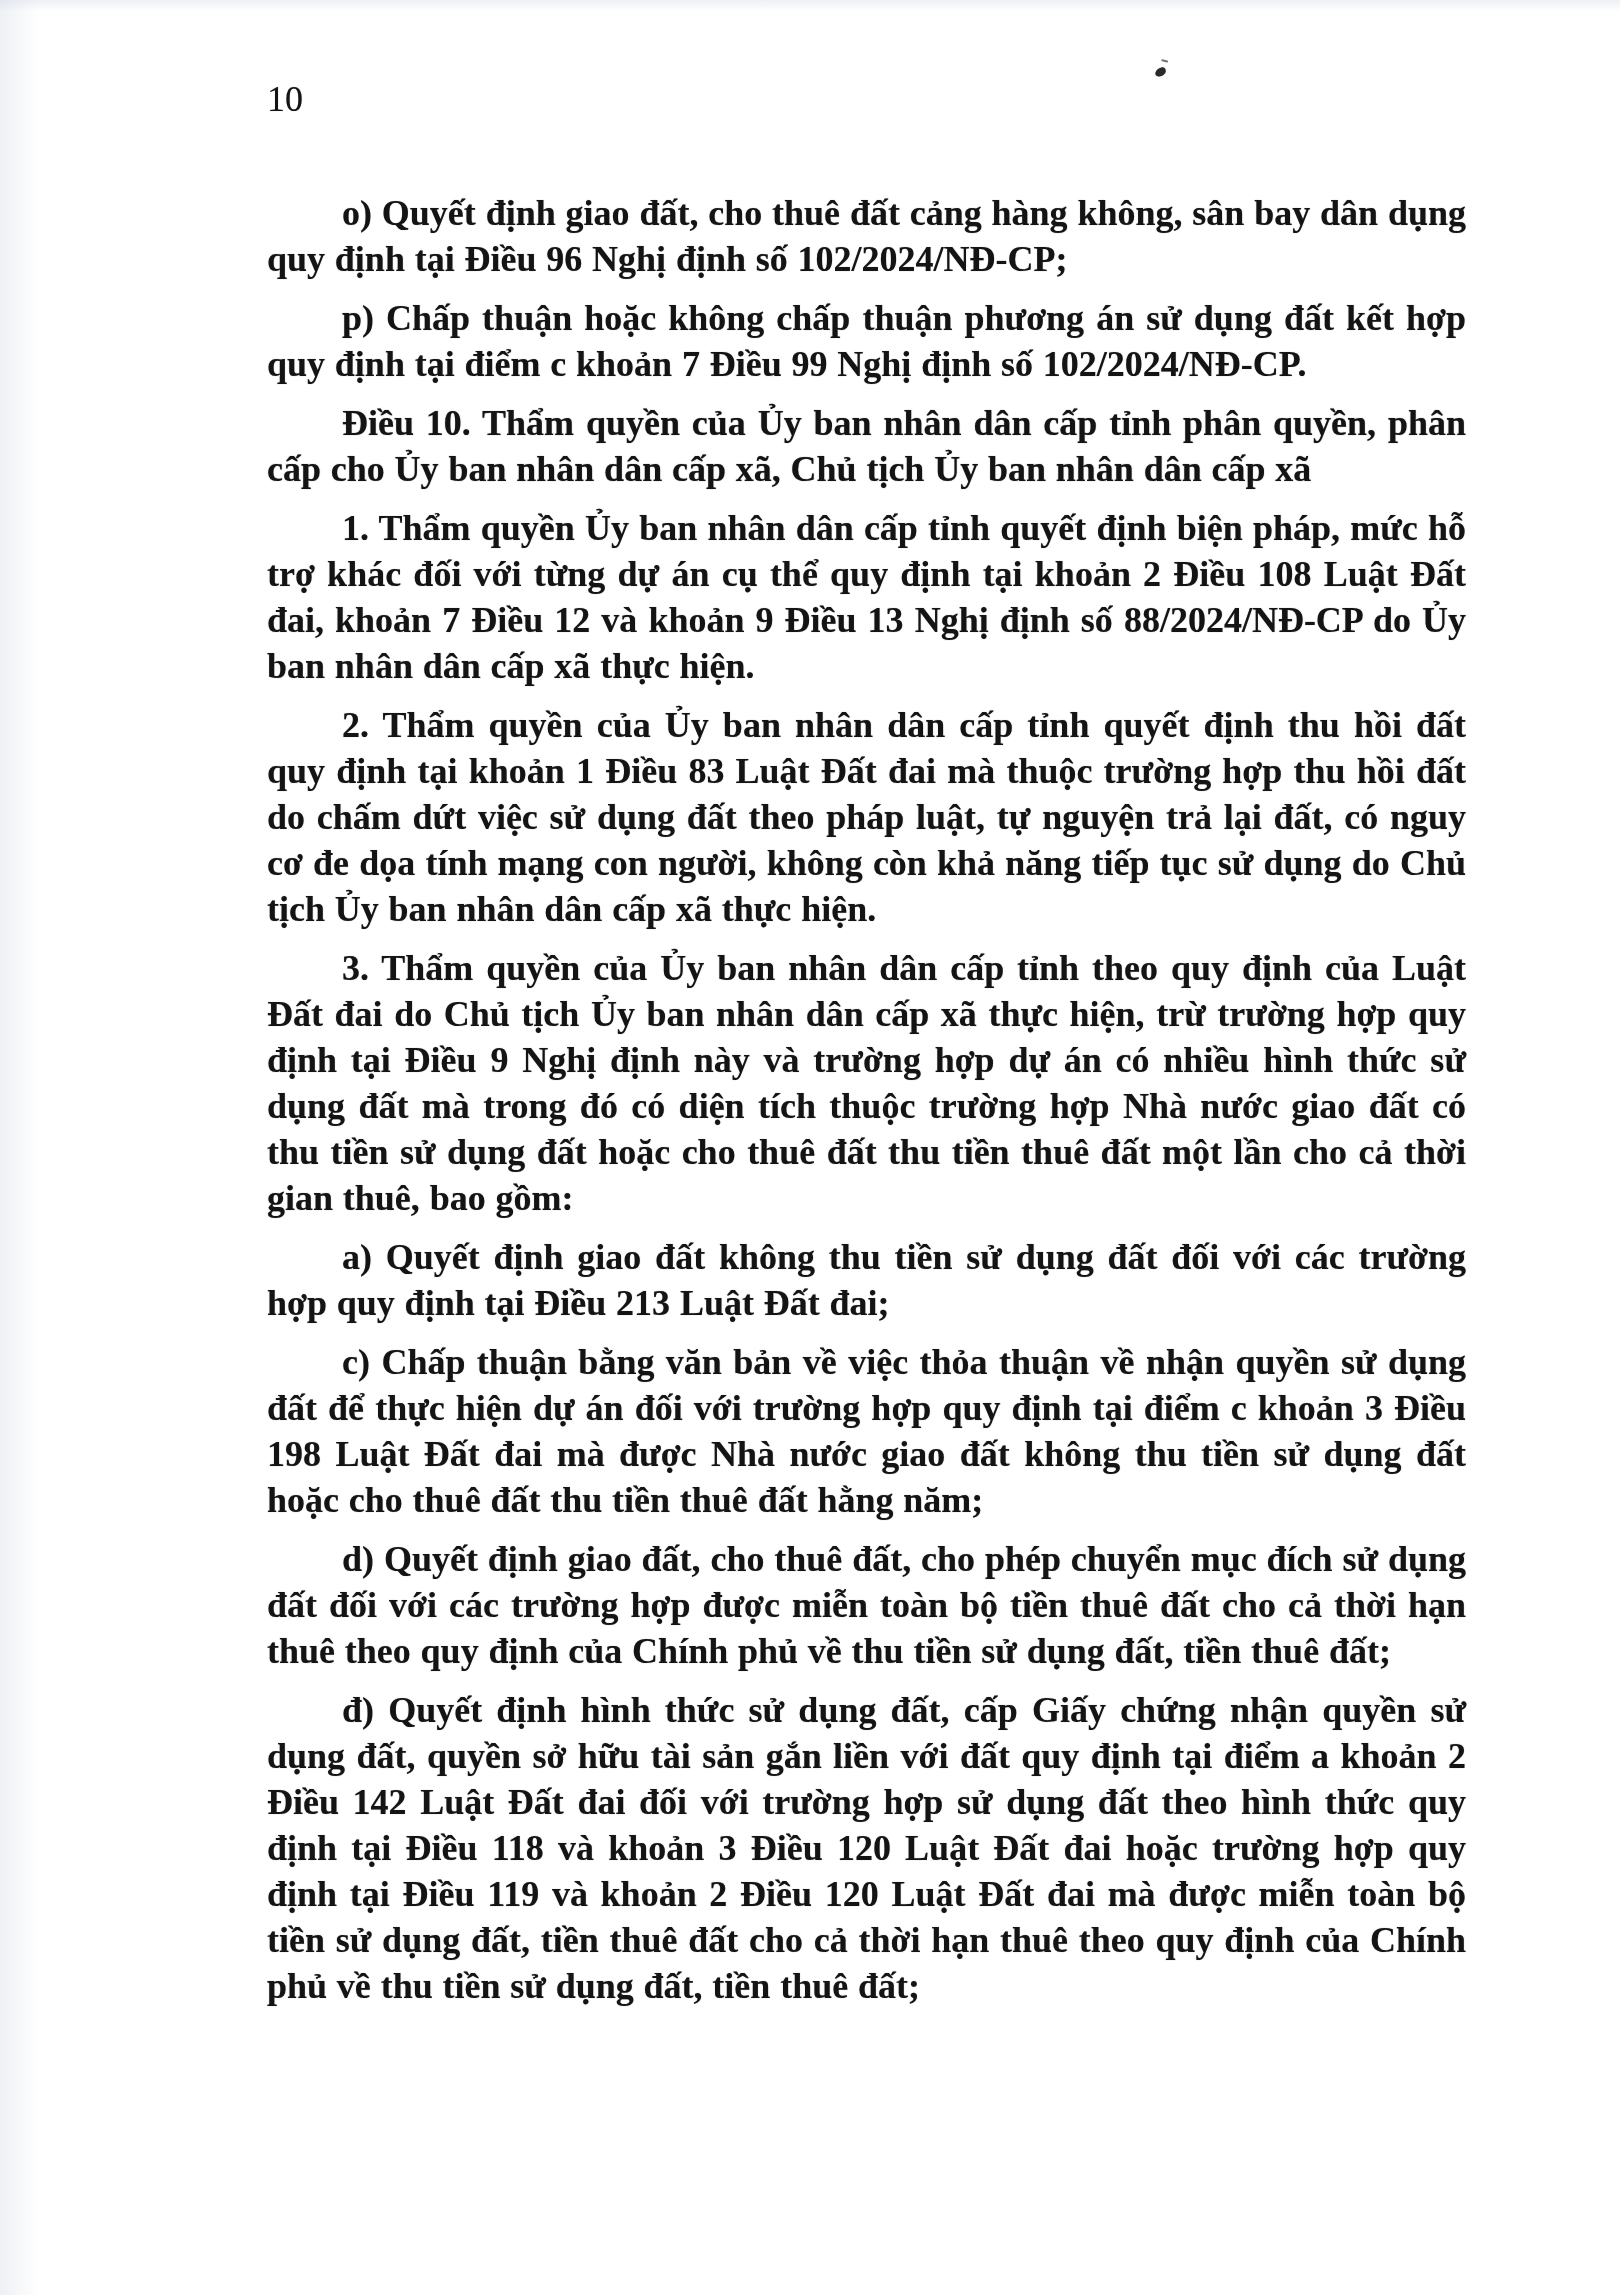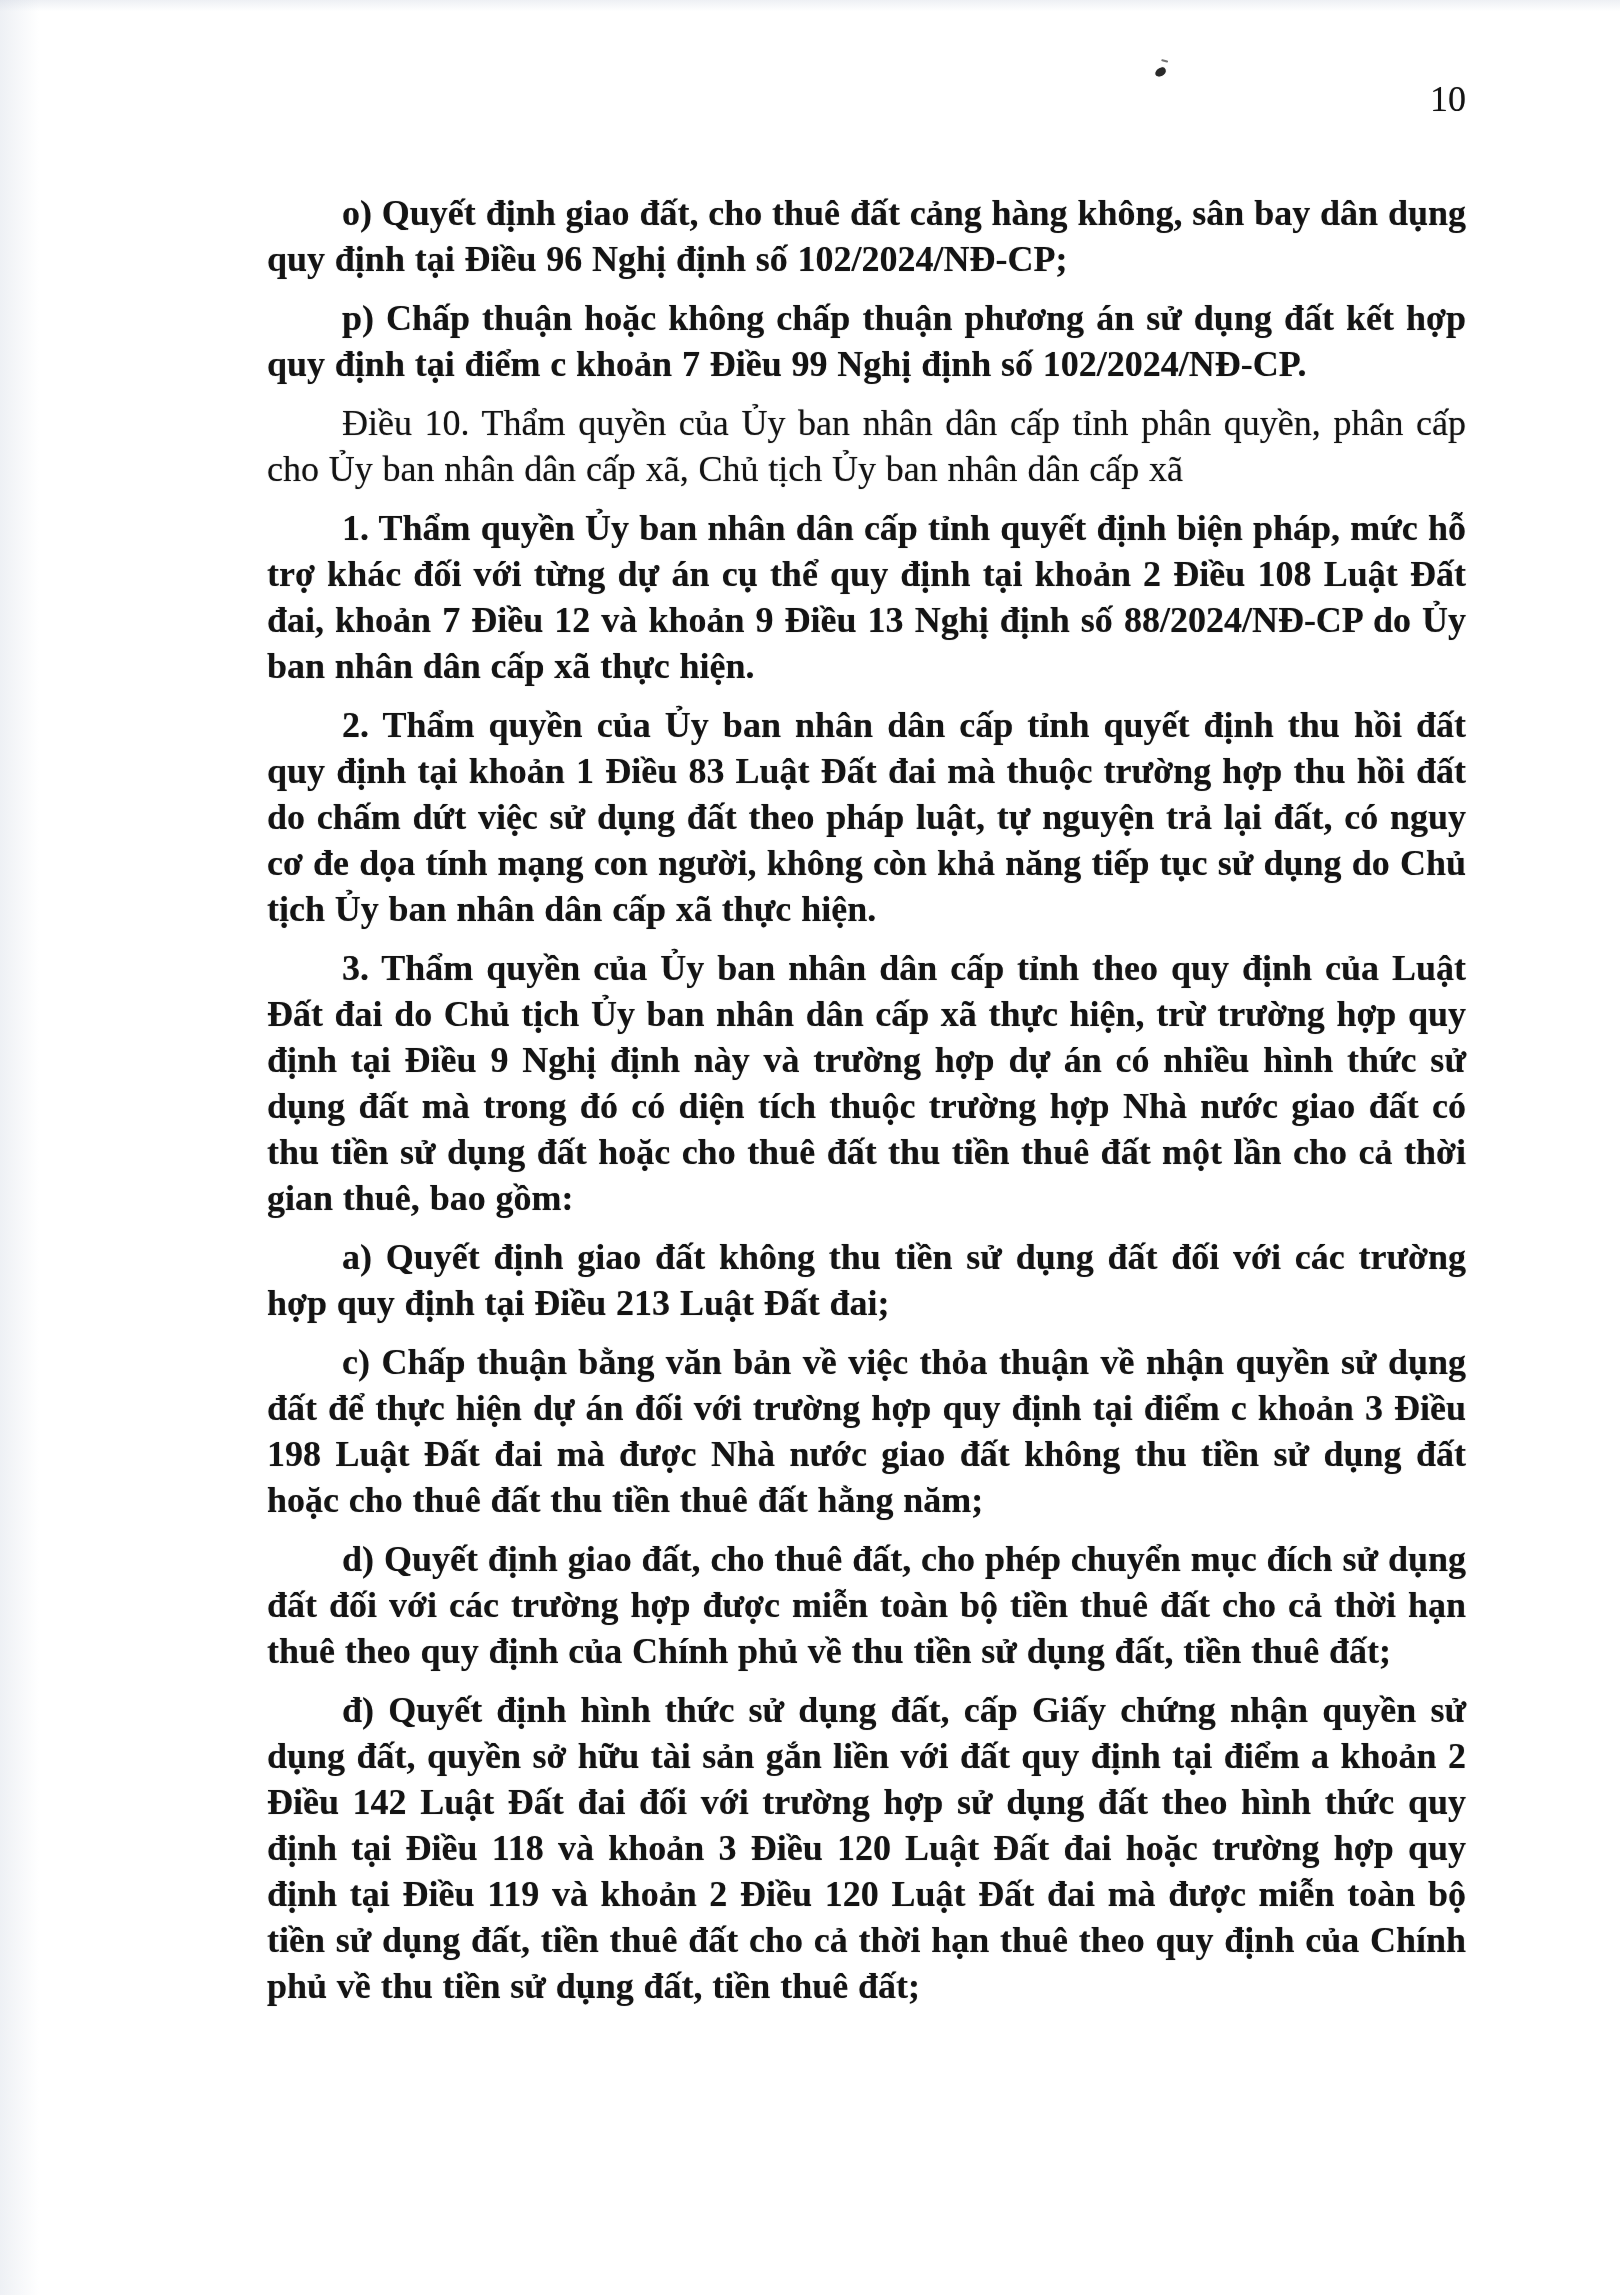--- a/index.html
+++ b/index.html
@@ -24,21 +24,21 @@
     pointer-events: none;
     background:
       linear-gradient(90deg, rgba(198,206,220,0.30), rgba(255,255,255,0) 39px),
       linear-gradient(180deg, rgba(205,212,224,0.35), rgba(255,255,255,0) 11.3px);
   }
   .page-number {
     position: absolute;
     top: 81px;
     left: 267px;
     width: 1199px;
-    text-align: right;
+    text-align: left;
     font-size: 36px;
     line-height: 36px;
     text-shadow: 0 0 0.8px rgba(20,20,20,0.45);
   }
   .content {
     position: absolute;
     top: 190px;
     left: 267px;
     width: 1199px;
   }
@@ -47,21 +47,21 @@
     font-size: 36px;
     line-height: 46px;
     text-align: justify;
     text-indent: 75px;
     word-spacing: 0.8px;
     text-shadow: 0 0 1px rgba(20,20,20,0.42);
     font-weight: bold;
   }
   .content p:first-child { margin-top: 0; }
   .content p.heading {
-    font-weight: normal;
+    font-weight: bold;
     text-shadow: 0 0 1.1px rgba(10,10,10,0.5);
   }
   
   .ink-speck {
     position: absolute;
     left: 1155px;
     top: 68px;
     width: 11.3px;
     height: 8px;
     background: #2a2a2a;

